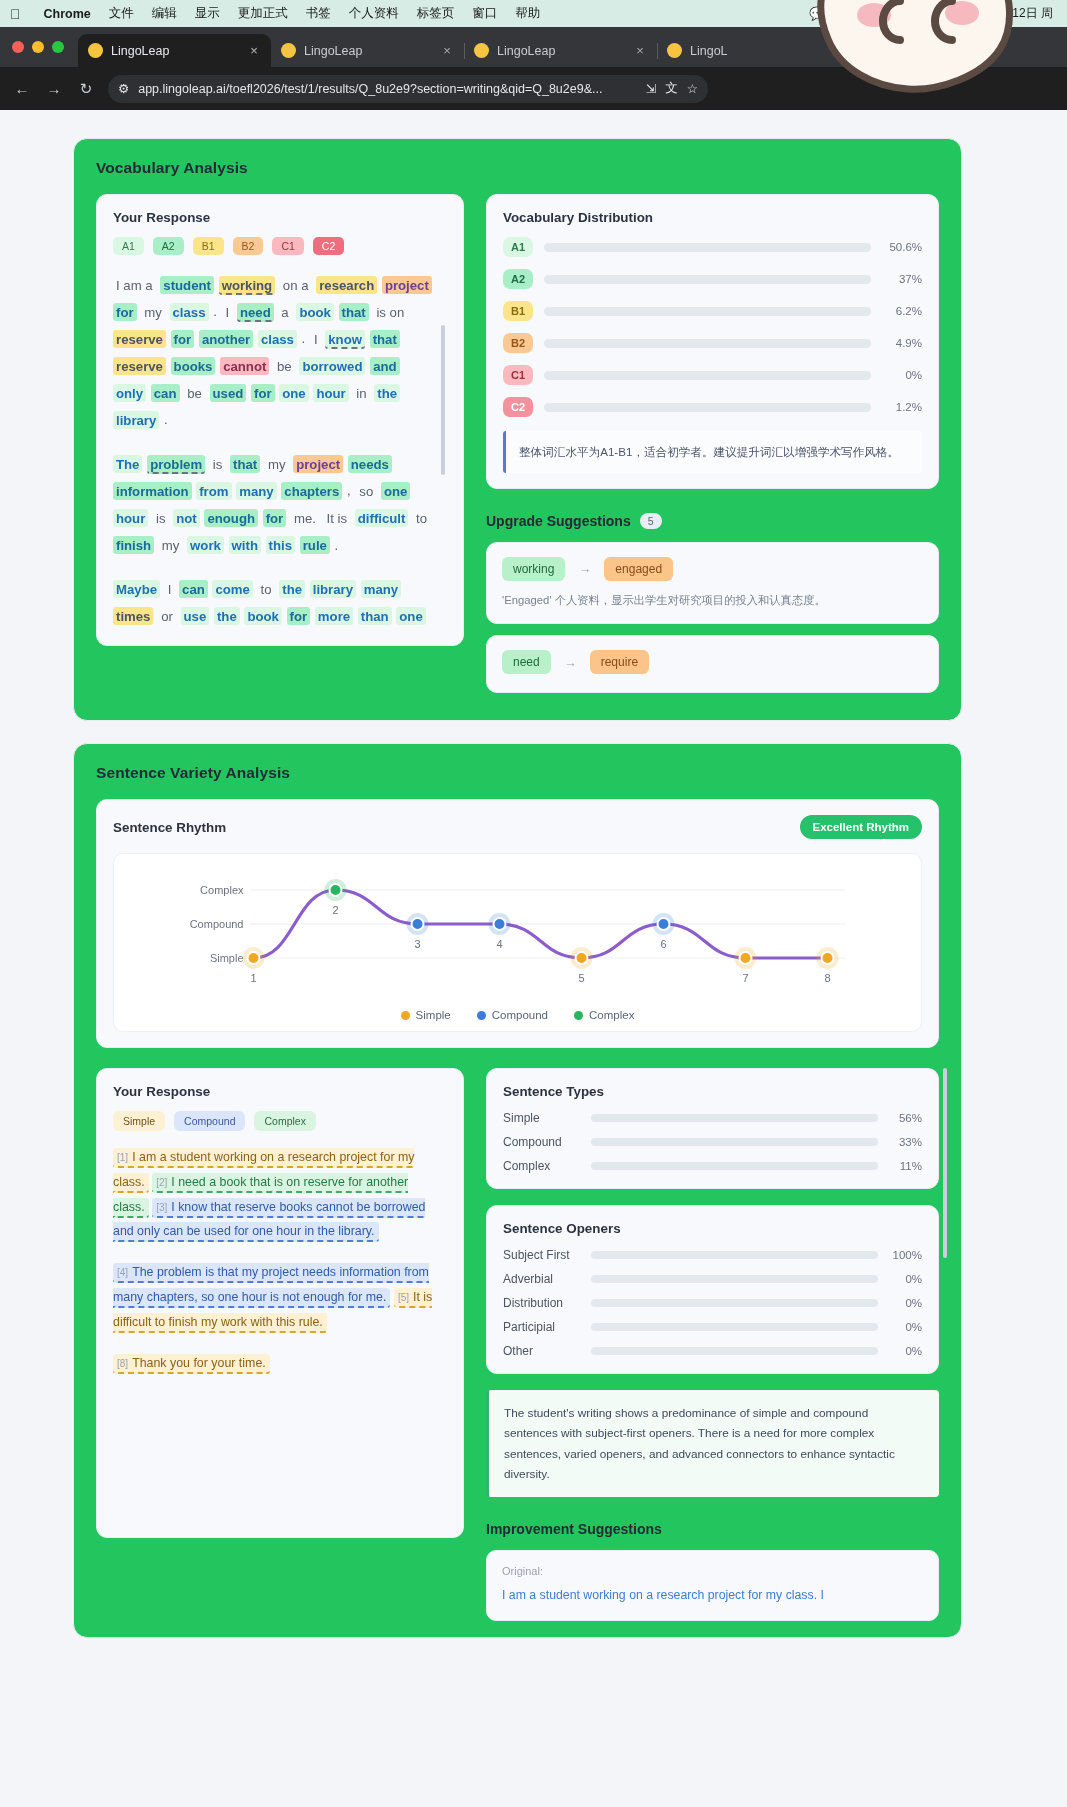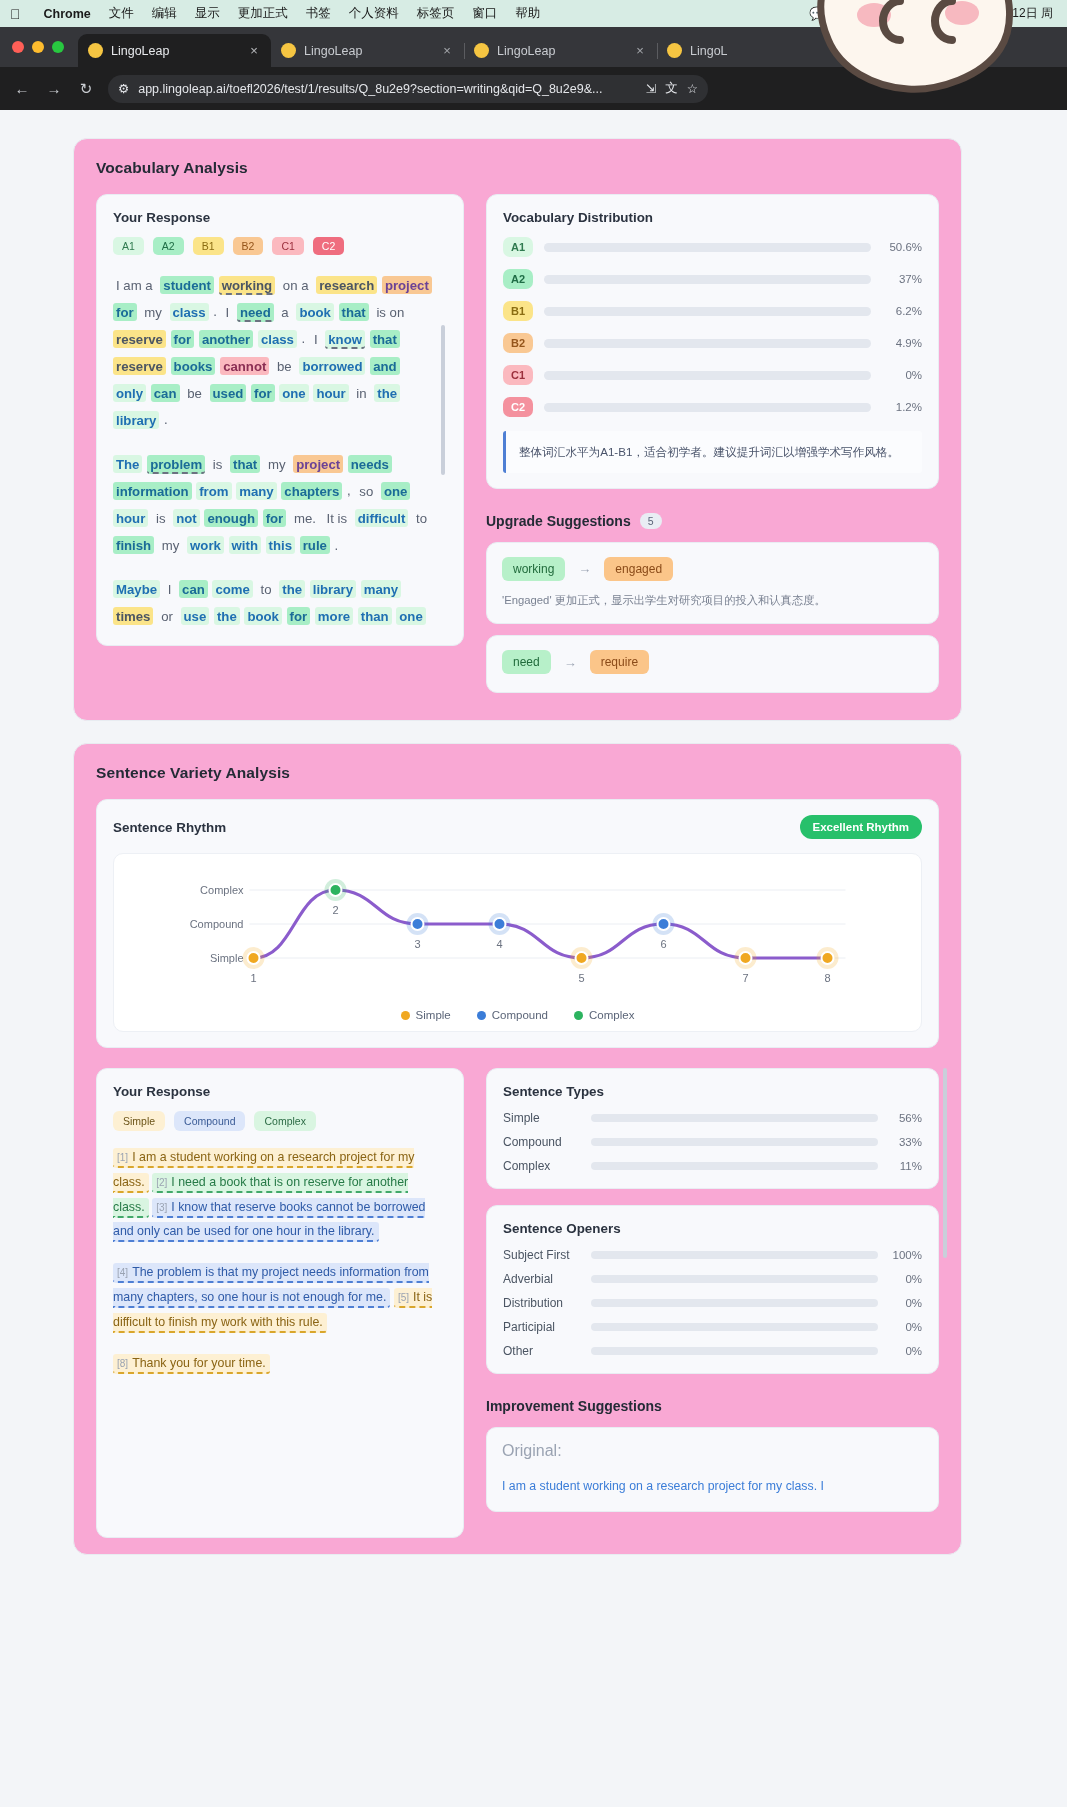--- a/index.html
+++ b/index.html
@@ -55,21 +55,21 @@
     color: #e4e6ea; font-size: 12.5px; max-width: 600px;
   }
   .urlbox .urltext { flex: 1; overflow: hidden; white-space: nowrap; text-overflow: ellipsis; }
   .omnibar .tail { display: flex; align-items: center; gap: 14px; color: #c9ccd1; font-size: 14px; }
 
   
   .viewport { background: #f3f5f8; padding: 0 0 0 0; min-height: 1600px; position: relative; }
   .page-inner { width: 1067px; padding: 28px 0 0 0; }
 
   .card {
-    background: #f9a8d4; border: 1px solid #e8ecf1; border-radius: 14px;
+    background: #22c55e; border: 1px solid #e8ecf1; border-radius: 14px;
     margin: 0 105px 22px 73px; padding: 20px 22px 16px 22px;
   }
   .card-title { font-size: 15.5px; font-weight: 600; color: #242b36; margin-bottom: 17px; letter-spacing: .1px;}
 
   .two-col { display: flex; gap: 22px; align-items: flex-start; }
   .col-left { width: 368px; flex: 0 0 368px; }
   .col-right { flex: 1; min-width: 0; }
 
   .panel {
     background: #f8f9fc; border: 1px solid #e9edf3; border-radius: 11px; padding: 15px 16px;
@@ -162,21 +162,21 @@
   .sent.complex { background:#d9f5e1; color:#267a47; border-color:#42a86a; }
   .sidx { font-size:10px; color:#9aa3b2; margin-right:4px; }
 
   .tchips { display:flex; gap:9px; margin-bottom:14px; }
   .tchip { font-size:10.5px; padding:4px 10px; border-radius:6px; }
   .tchip.simple { background:#fdf0d3; color:#6b5418; }
   .tchip.compound { background:#dce6fa; color:#3a5b96; }
   .tchip.complex { background:#d9f5e1; color:#2c6b45; }
 
   .imp-card { background:#f8f9fc; border:1px solid #e9edf3; border-radius:10px; padding:14px 15px; }
-  .imp-lab { font-size:16px; color:#9aa3b2; margin-bottom:16px; }
+  .imp-lab { font-size:11px; color:#9aa3b2; margin-bottom:8px; }
   .imp-txt { font-size:12.3px; color:#3b7dd8; line-height:1.7; }
 
   .rpanel-scroll { position:relative; }
   .rpanel-scroll .sbar2 { position:absolute; right:-8px; top:0; width:4px; height:190px; background:#c9cfda; border-radius:3px;}
 
   
   .cat { position:absolute; right:0px; top:0px; width:255px; height:200px; pointer-events:none; z-index: 9; }
 </style>
 </head>
 <body>
@@ -323,21 +323,21 @@
             <span>Upgrade Suggestions</span>
             <span class="countbadge">5</span>
           </div>
 
           <div class="upg">
             <div class="upg-row">
               <span class="tagA">working</span>
               <span class="arrow">→</span>
               <span class="tagB">engaged</span>
             </div>
-            <div class="upg-desc">'Engaged' 更加正式，显示出学生对研究项目的投入和认真态度。</div>
+            <div class="upg-desc">'Engaged' 个人资料，显示出学生对研究项目的投入和认真态度。</div>
           </div>
 
           <div class="upg" style="padding-bottom:18px;">
             <div class="upg-row">
               <span class="tagA">need</span>
               <span class="arrow">→</span>
               <span class="tagB">require</span>
             </div>
           </div>
         </div>
@@ -476,20 +476,21 @@
                   <span class="stpct">0%</span>
                 </div>
                 <div class="strow">
                   <span class="stlabel">Other</span>
                   <span class="sttrack"><span class="stfill" style="width:0%;background:#6b5ae0"></span></span>
                   <span class="stpct">0%</span>
                 </div>
               </div>
           </div>
 
+          <div class="feedback">The student's writing shows a predominance of simple and compound sentences with subject-first openers. There is a need for more complex sentences, varied openers, and advanced connectors to enhance syntactic diversity.</div>
 
           <div class="sec-h">Improvement Suggestions</div>
 
           <div class="imp-card">
             <div class="imp-lab">Original:</div>
             <div class="imp-txt">I am a student working on a research project for my class. I</div>
           </div>
         </div>
       </div>
     </div>

